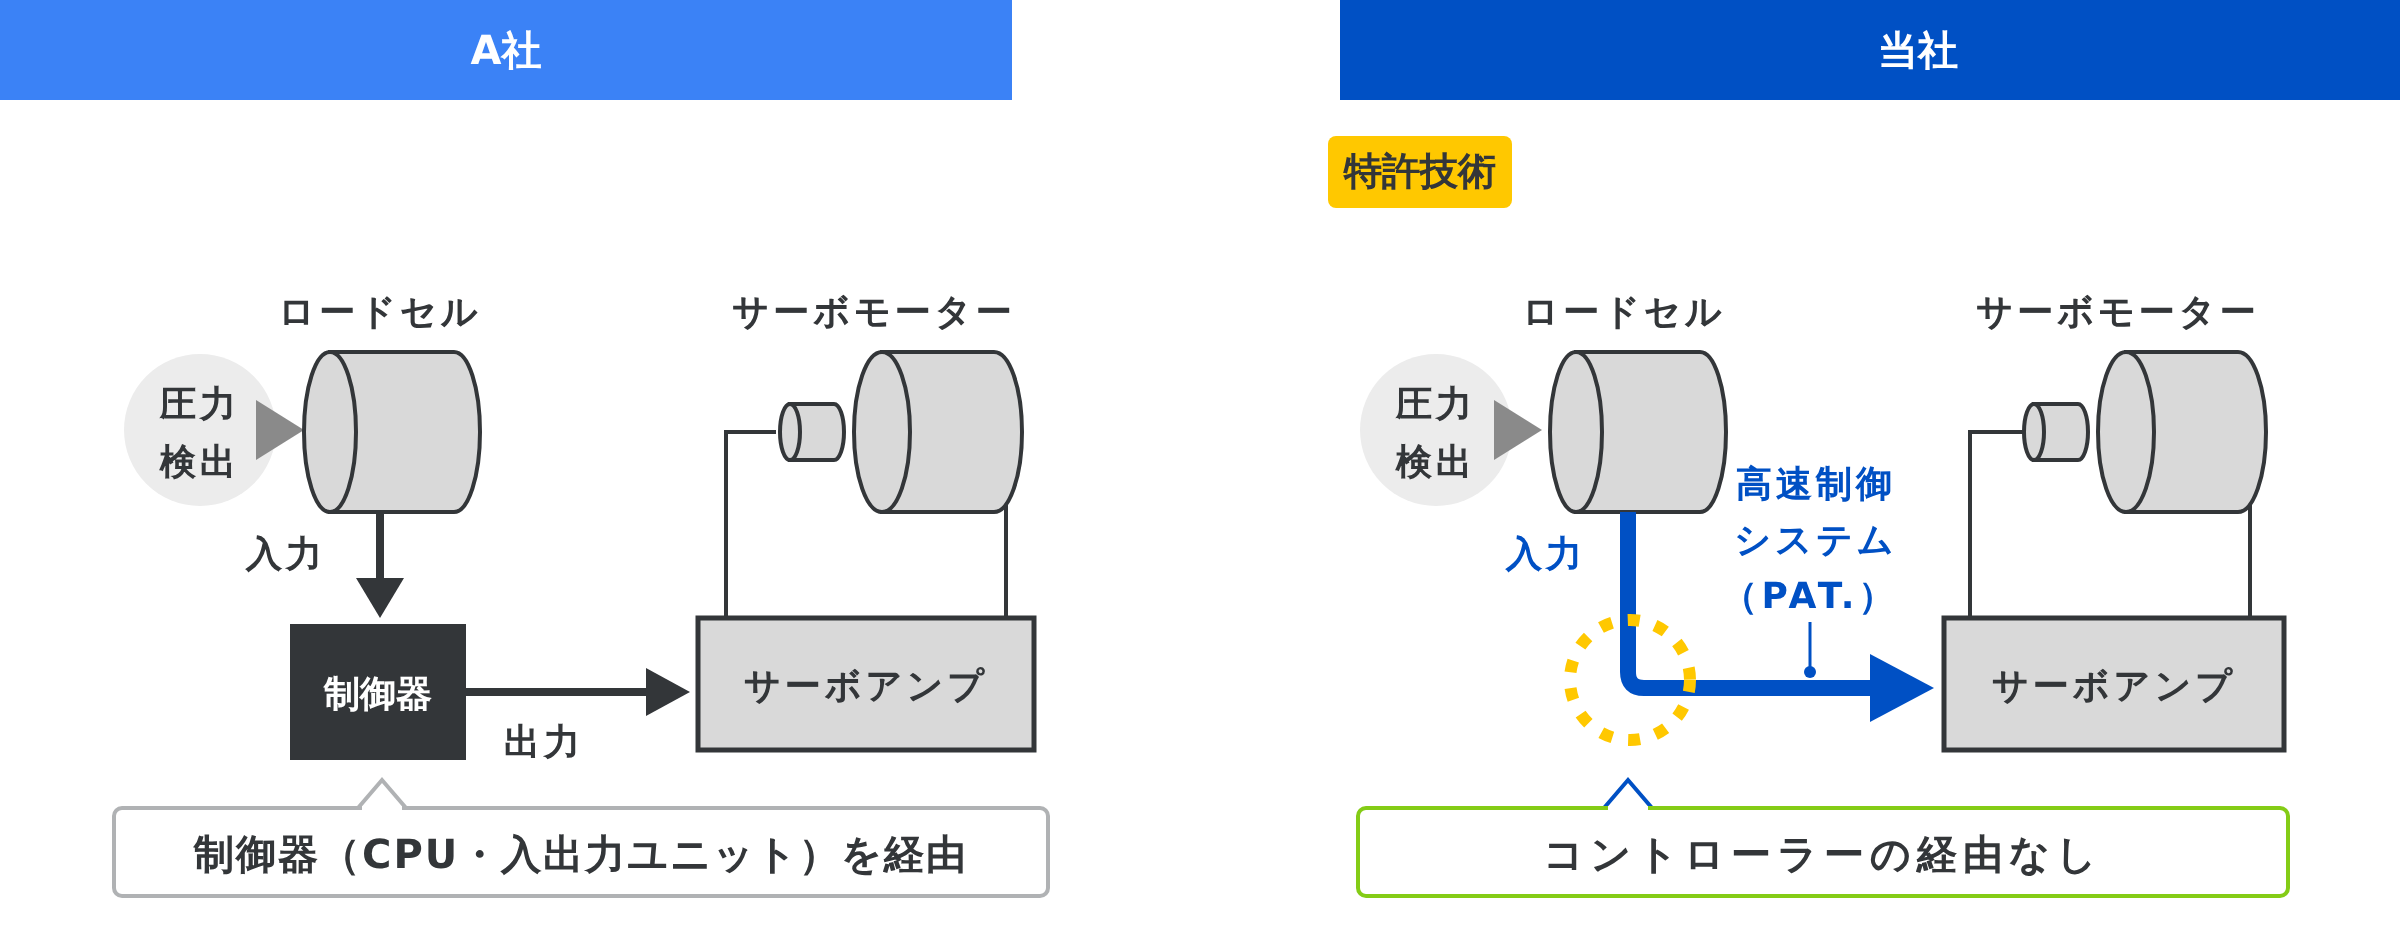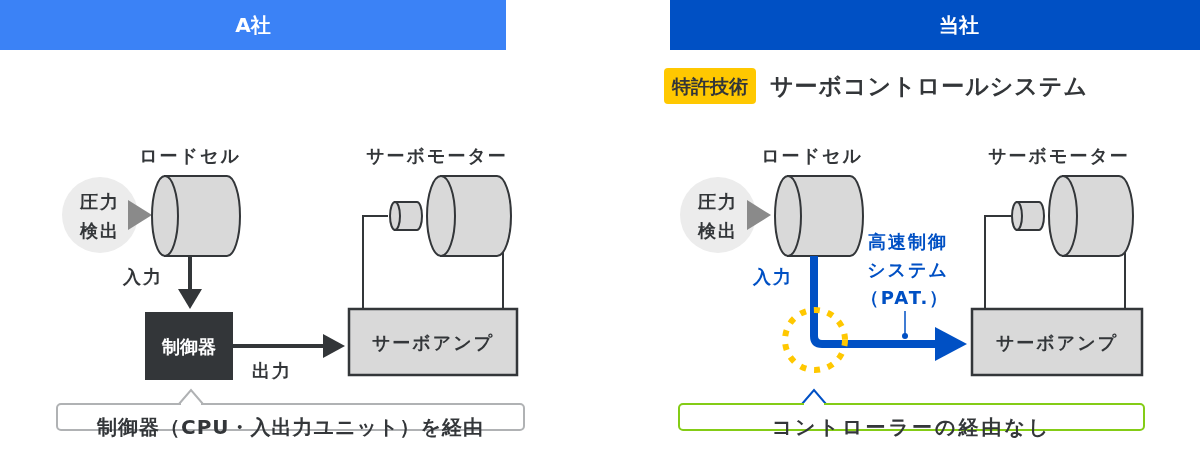--- a/index.html
+++ b/index.html
@@ -8,34 +8,33 @@
   .hdr { position:absolute; top:0; height:50px; line-height:50px; text-align:center;
          color:#fff; font-weight:bold; font-size:20px; }
   .hdr.left { left:0; width:506px; background:#3b82f6; }
   .hdr.right { left:622px; width:578px; background:#0050c4;margin-left:48px; }
   .subtitle { position:absolute; top:66px; left:664px; height:40px; display:flex; align-items:center; }
   .badge { background:#ffc800; color:#333639; font-weight:bold; font-size:19px;
            padding:5px 8px; border-radius:4px; line-height:26px; }
   .subtitle-text { margin-left:14px; font-weight:bold; font-size:23px; color:#333639; letter-spacing:1px; }
   svg { position:absolute; left:0; top:0; }
   .lbl { font-weight:bold; fill:#333639; font-size:18px; letter-spacing:2px; font-family:"DejaVu Sans","Liberation Sans",sans-serif; }
-  .callout { position:absolute; height:28px; line-height:44px; text-align:center; font-weight:bold;
+  .callout { position:absolute; height:46px; line-height:44px; text-align:center; font-weight:bold;
              font-size:20px; color:#333639; background:#fff; border-radius:5px; box-sizing:border-box; letter-spacing:1px; }
   .callout.left { left:56px; top:403px; width:469px; border:2px solid #b0b2b4; }
   .callout.right { left:678px; top:403px; width:467px; border:2px solid #84cc16; letter-spacing:3px; }
 </style>
 </head>
 <body>
 
 <div class="hdr left">A社</div>
 <div class="hdr right">当社</div>
 
 <div class="subtitle">
   <span class="badge">特許技術</span>
-  <span class="subtitle-text">サーボコントロールシステム</span>
 </div>
 
 <svg width="1200" height="465" viewBox="0 0 1200 465">
   <defs>
     <g id="loadcell">
       <path d="M24 0 L86 0 A13 40 0 0 1 86 80 L24 80 Z" fill="#d9d9d9" stroke="#333639" stroke-width="2"></path>
       <ellipse cx="24" cy="40" rx="13" ry="40" fill="#d9d9d9" stroke="#333639" stroke-width="2"></ellipse>
     </g>
     <g id="motor">
       <path d="M54 0 L110 0 A14 40 0 0 1 110 80 L54 80 Z" fill="#d9d9d9" stroke="#333639" stroke-width="2"></path>

